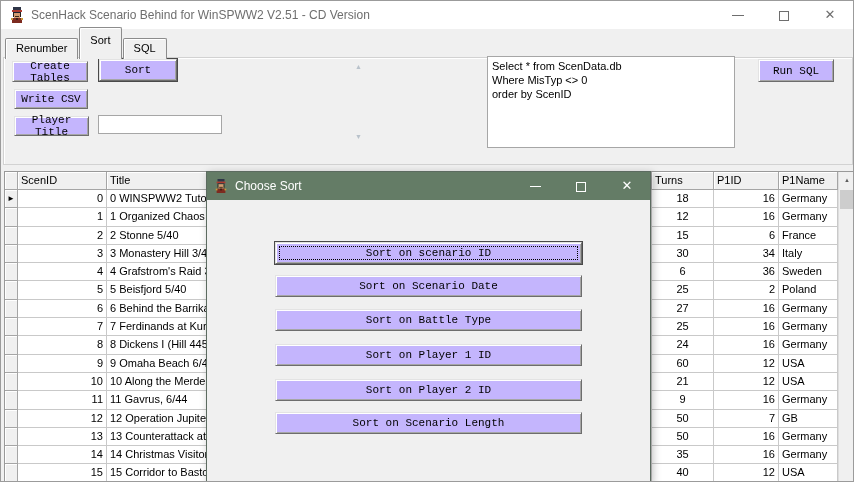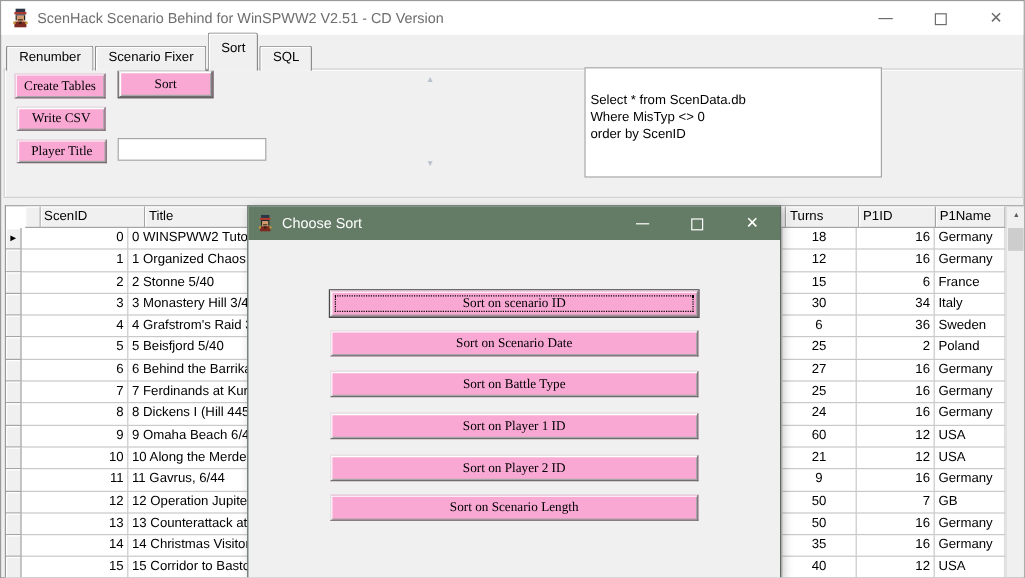--- a/index.html
+++ b/index.html
@@ -20,40 +20,40 @@
 
   
   .tabstrip { position:absolute; left:4px; top:26px; height:32px; display:flex; align-items:flex-end; z-index:5; }
   .tab { height:21px; padding:3px 10px 0 10px; background:#f0f0f0; border:1px solid #8c8c8c; border-bottom:none;
          border-top-left-radius:2px; border-top-right-radius:2px; box-shadow:inset 1px 1px 0 #ffffff; margin-right:1px; white-space:nowrap; }
   .tab.active { height:32px; padding-top:6px; position:relative; z-index:6; }
   .tabpage { position:absolute; left:2px; top:56px; width:850px; height:108px; background:#f0f0f0;
              border:1px solid #d2d2d2; box-shadow:inset 1px 1px 0 #ffffff; }
 
   
-  .b3 { background:#f9a8d4; border:1px solid; border-color:#e3e3e3 #6d6d6d #6d6d6d #e3e3e3;
+  .b3 { background:#c4b5fd; border:1px solid; border-color:#e3e3e3 #6d6d6d #6d6d6d #e3e3e3;
         box-shadow:inset 1px 1px 0 #ffffff, inset -1px -1px 0 #a6a6a6;
-        font-family:Liberation Serif, serif; font-size:11px; text-align:center;
+        font-family:Liberation Mono, monospace; font-size:11px; text-align:center;
         display:flex; align-items:center; justify-content:center; position:absolute; }
   .b3.default { box-shadow:0 0 0 1px #4a4a4a, inset 1px 1px 0 #ffffff, inset -1px -1px 0 #a6a6a6; }
   .focus-dots::after { content:""; position:absolute; left:3px; right:3px; top:3px; bottom:3px; border:1px dotted #000; }
 
   .sunken { background:#ffffff; border:1px solid #a6a6a6; position:absolute; }
   .search-input { font-family:"Liberation Sans", sans-serif; font-size:11px; padding:0 3px; outline:none; }
 
-  .sqlbox { padding:20px 20px 2px 4px; white-space:pre; line-height:14px; overflow:hidden; }
+  .sqlbox { padding:2px 20px 2px 4px; white-space:pre; line-height:14px; overflow:hidden; }
   .sql-scroll { position:absolute; right:487px; top:57px; width:15px; height:88px; }
   .sql-arrow { position:absolute; left:0; width:15px; height:14px; color:#b9c2cb; font-size:7px; text-align:center; line-height:14px; }
 
   
   .grid { position:absolute; left:3px; top:170px; width:850px; height:312px;
           border-left:1px solid #999; border-top:1px solid #999; background:#ffffff; overflow:hidden; }
   .grid-inner { position:absolute; left:0; top:0; width:833px; }
   .grow { display:flex; height:18.31px; background:#ffffff; }
-  .ghead { height:18px;padding-left:16px; }
+  .ghead { height:18px; }
   .gc { border-right:1px solid #c9c9c9; border-bottom:1px solid #c9c9c9; overflow:hidden; white-space:nowrap;
         line-height:17px; padding:0 3px; }
   .hc { background:#f0f0f0; border-right:1px solid #a5a5a5; border-bottom:1px solid #a5a5a5; box-shadow:inset 1px 1px 0 #ffffff; }
   .sel { width:13px; padding:0; background:#f0f0f0; border-right:1px solid #a5a5a5; border-bottom:1px solid #a5a5a5;
          box-shadow:inset 1px 1px 0 #ffffff; text-align:center; font-size:8px; line-height:17px; }
   .c-id    { width:89px; text-align:right; }
   .c-title { width:545px; }
   .c-turns { width:62px; text-align:center; }
   .c-p1id  { width:65px; text-align:right; }
   .c-p1n   { width:59px; }
@@ -103,41 +103,41 @@
         <use href="#stalin-icon"></use>
       </svg>
     <span class="title-text">ScenHack Scenario Behind for WinSPWW2 V2.51 - CD Version</span>
     <span class="win-ctl ctl-min"><span class="min-dash"></span></span>
     <span class="win-ctl ctl-max"><span class="max-box"></span></span>
     <span class="win-ctl ctl-close"><span>✕</span></span>
   </div>
 
   <div class="tabstrip">
     <div class="tab">Renumber</div>
-    <div class="tab">Scenario Fixer</div>
     <div class="tab active">Sort</div>
     <div class="tab">SQL</div>
   </div>
 
   <div class="tabpage"></div>
 
   <button class="b3" style="left:11px; top:60px; width:76px; height:21px;">Create Tables</button>
   <button class="b3 default" style="left:98px; top:58px; width:78px; height:22px;">Sort</button>
   <button class="b3" style="left:13px; top:88px; width:74px; height:20px;">Write CSV</button>
   <button class="b3" style="left:13px; top:115px; width:75px; height:20px;">Player Title</button>
   <input class="sunken search-input" style="left: 97px; top: 114px; width: 124px; height: 19px;" value="">
 
   <div class="sunken sqlbox" style="left:486px; top:55px; width:248px; height:92px;">Select * from ScenData.db
 Where MisTyp &lt;&gt; 0
 order by ScenID</div>
   <div class="sql-scroll">
     <span class="sql-arrow" style="top:2px;">▲</span>
     <span class="sql-arrow" style="bottom:2px;">▼</span>
   </div>
 
+  <button class="b3" style="left:757px; top:58px; width:76px; height:23px;">Run SQL</button>
 
   <div class="grid">
     <div class="grid-inner">
       <div class="grow ghead">
         <div class="gc sel hc"></div>
         <div class="gc hc c-id">ScenID</div>
         <div class="gc hc c-title">Title</div>
         <div class="gc hc c-turns">Turns</div>
         <div class="gc hc c-p1id">P1ID</div>
         <div class="gc hc c-p1n">P1Name</div>

